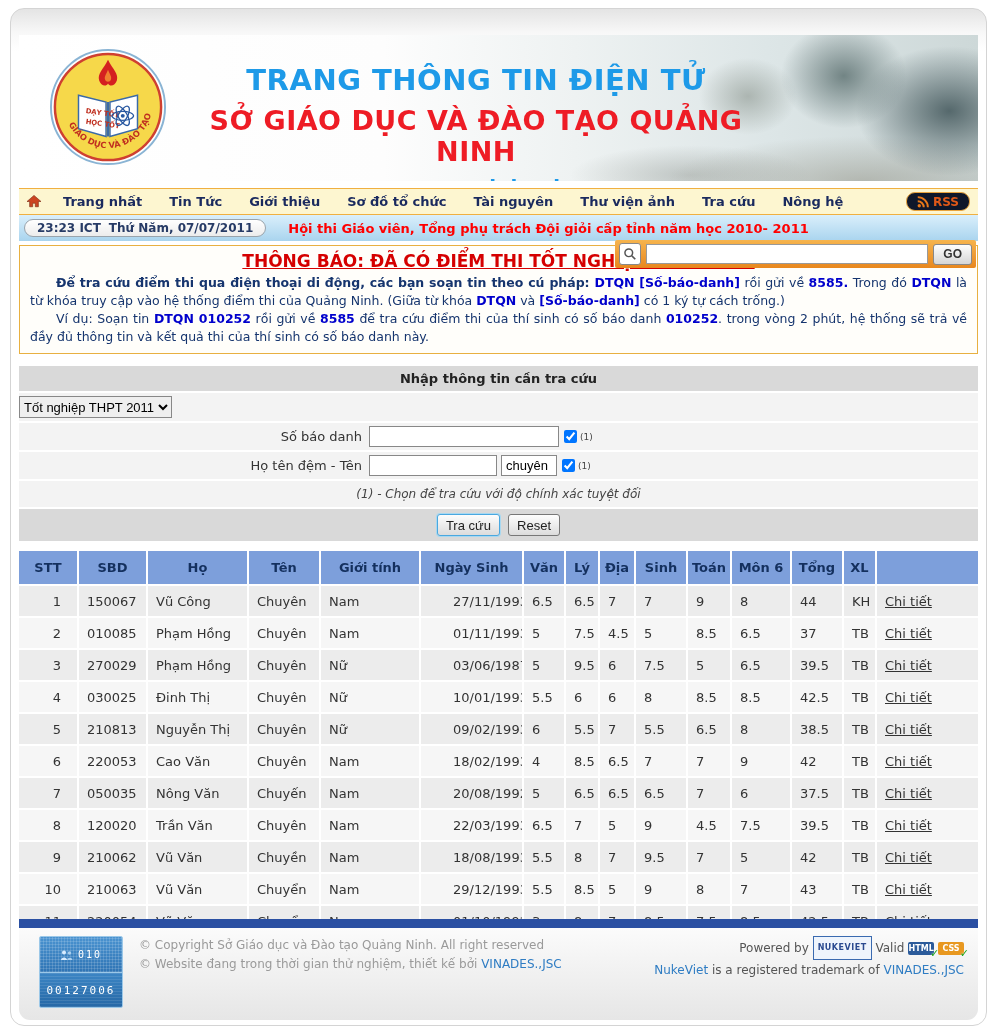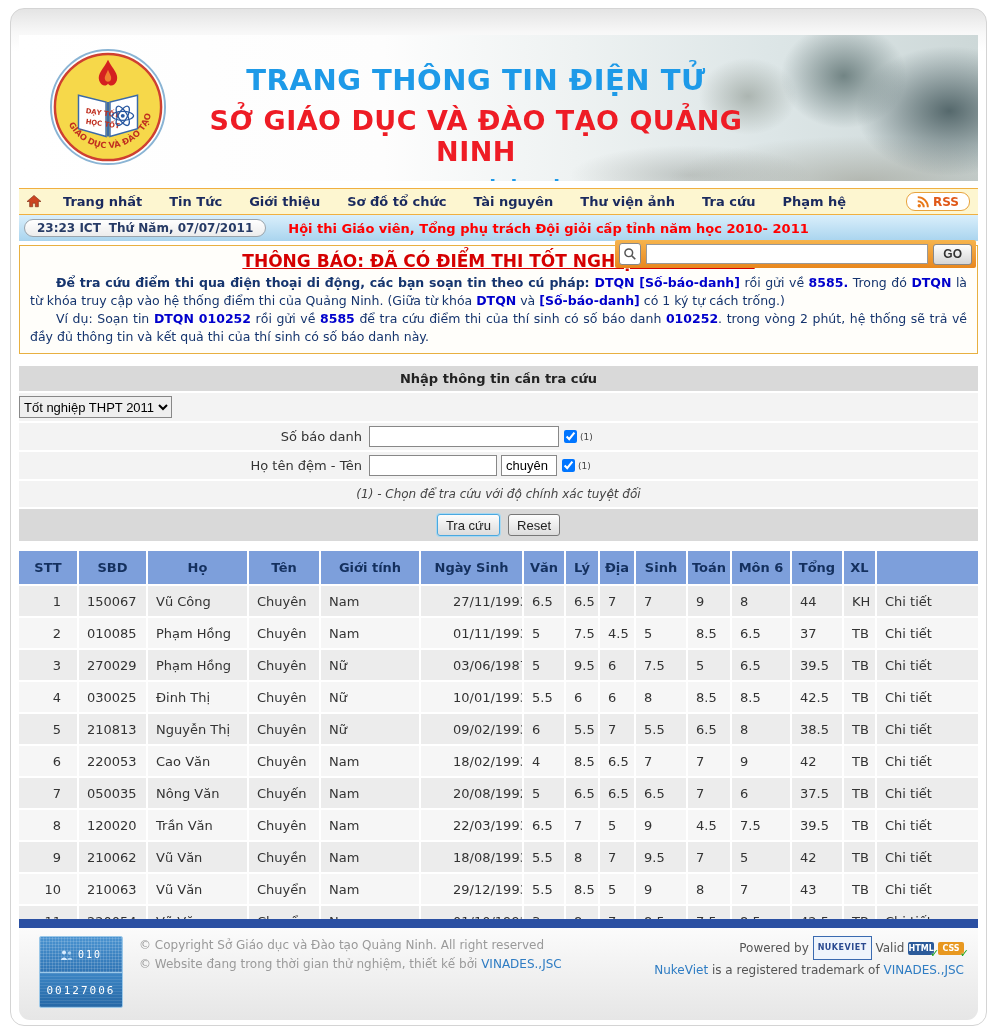--- a/index.html
+++ b/index.html
@@ -3,21 +3,21 @@
 <meta charset="utf-8">
 <style>
   :root{
     --title-blue:#1e9ae8; --title-red:#ee1c25; --nav-bg:#fdf6d0; --accent-orange:#f0a030;
     --ticker-red:#ff0000; --thead-bg:#7d9fdb; --footer-blue:#2a4fa2; --link-blue:#2e7cc3;
     --hl-blue:#0000cc; --navy:#1a2a5e;
   }
   *{box-sizing:border-box;margin:0;padding:0}
   html,body{width:997px;height:1036px}
   body{background:#fff;font-family:"DejaVu Sans","Liberation Sans",sans-serif;font-size:13px;color:#333;position:relative;overflow:hidden}
-  a{cursor:pointer}
+  a{text-decoration:underline;cursor:pointer}
 
   .shell{position:absolute;left:10px;top:8px;width:977px;height:1018px;border-radius:14px;border:1px solid #d4d4d4;
          background:linear-gradient(#e4e4e4,#f8f8f8 24px,#fff 42px)}
   .inner{padding:26px 8px 0}
 
   
   .masthead{position:relative;height:146px;overflow:hidden;
     background:
       radial-gradient(90px 75px at 86% 28%, rgba(96,116,116,.85), rgba(96,116,116,0) 70%),
       radial-gradient(130px 90px at 97% 52%, rgba(72,92,96,.9), rgba(72,92,96,0) 72%),
@@ -28,21 +28,21 @@
   .logo-wrap{position:absolute;left:30px;top:13px}
   .titles{position:absolute;left:165px;right:210px;top:28px;text-align:center}
   .t1{font-size:29px;font-weight:bold;color:var(--title-blue);letter-spacing:.5px}
   .t2{font-size:27px;font-weight:bold;color:var(--title-red);margin-top:8px;letter-spacing:.5px}
   .t3{font-size:20px;font-weight:bold;color:var(--title-blue);margin-top:8px}
 
   
   .nav{display:flex;align-items:center;height:27px;margin-top:7px;background:var(--nav-bg);
        border-top:1px solid #f0b040;border-bottom:1px solid #f0b040;padding:0 8px;gap:27px}
   .nav a{color:var(--navy);font-weight:bold;font-size:13px;text-decoration:none;display:flex;align-items:center;gap:22px}
-  .rss-pill{margin-left:auto;display:flex;align-items:center;gap:4px;background:#ffffff;border:1px solid #e8a33d;
+  .rss-pill{margin-left:auto;display:flex;align-items:center;gap:4px;background:#0f172a;border:1px solid #e8a33d;
             border-radius:9px;padding:1px 10px;height:19px}
   .rss-pill b{color:#e05818;font-size:12px}
 
   
   .statusbar{display:flex;align-items:center;height:24px;background:linear-gradient(#daeffb,#a9d4ee);padding:13px 5px;gap:22px}
   .date-pill{background:linear-gradient(#ffffff,#ececec);border:1px solid #9aa4ac;border-radius:11px;
              padding:1px 12px;font-size:12px;font-weight:bold;color:#273b66;white-space:nowrap}
   .date-pill span{margin-right:8px}
   .ticker{color:var(--ticker-red);font-weight:bold;font-size:13px;white-space:nowrap}
 
@@ -163,21 +163,21 @@
           <path d="M8 0 L16 7 L13 7 L13 13 L9.5 13 L9.5 9 L6.5 9 L6.5 13 L3 13 L3 7 L0 7 Z" fill="#cc4422" stroke="#7a2a14" stroke-width=".7"></path>
         </svg>
         <span>Trang nhất</span>
       </a>
       <a>Tin Tức</a>
       <a>Giới thiệu</a>
       <a>Sơ đồ tổ chức</a>
       <a>Tài nguyên</a>
       <a>Thư viện ảnh</a>
       <a>Tra cứu</a>
-      <a>Phạm hệ</a>
+      <a>Nông hệ</a>
       <span class="rss-pill">
         <svg width="12" height="12" viewBox="0 0 16 16">
           <circle cx="3" cy="13" r="2.2" fill="#e87818"></circle>
           <path d="M1 7 a8 8 0 0 1 8 8" stroke="#e87818" stroke-width="2.6" fill="none"></path>
           <path d="M1 1.5 a13.5 13.5 0 0 1 13.5 13.5" stroke="#e87818" stroke-width="2.6" fill="none"></path>
         </svg>
         <b>RSS</b>
       </span>
     </div>
 

